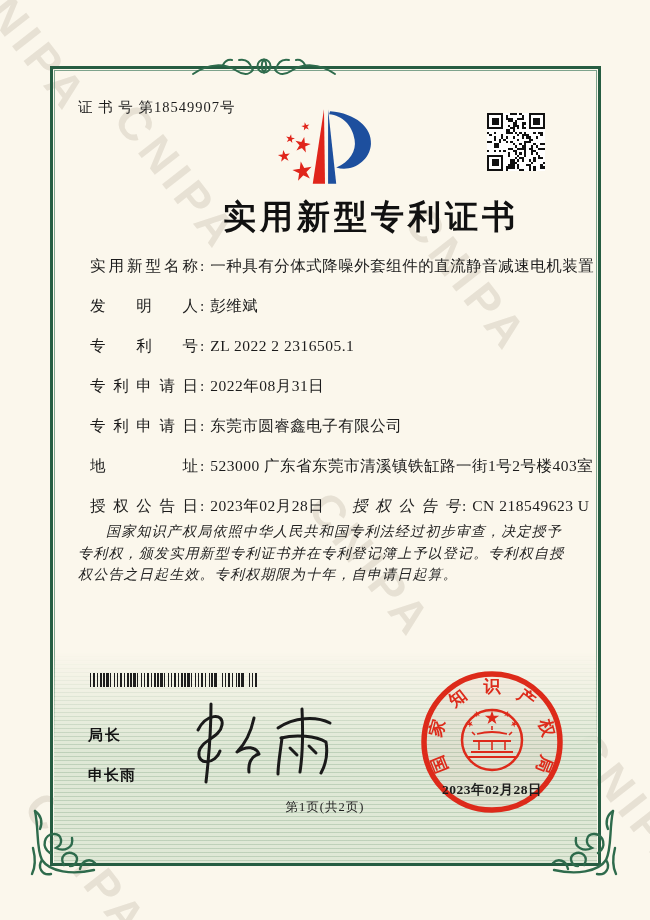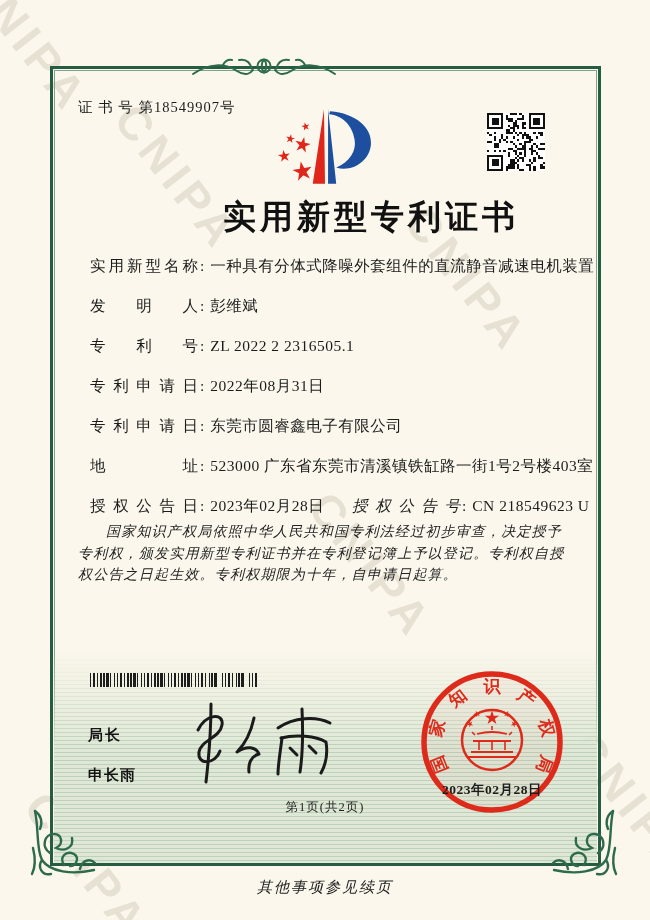--- a/index.html
+++ b/index.html
@@ -403,16 +403,15 @@
         <path d="M57,67 l-3,-3 M91,67 l3,-3" stroke-width="1.6"></path>
         <path d="M55,73 H93" stroke-width="1.8"></path>
         <path d="M61,73 V82 M74,73 V82 M87,73 V82" stroke-width="1.6"></path>
         <path d="M53,84 H95" stroke-width="1.8"></path>
         <path d="M50,89 H98" stroke-width="1.8"></path>
       </g>
       <text x="74" y="126" text-anchor="middle" font-size="13.5" font-weight="bold" fill="#1d1d1d" style="letter-spacing:0.5px" id="seal-date-text">2023年02月28日</text>
     </svg>
 
     <div class="pagenum">第1页(共2页)</div>
-    <div class="contnote">其他事项参见续页</div>
 
   </div>
 </div>
 
 </body></html>

